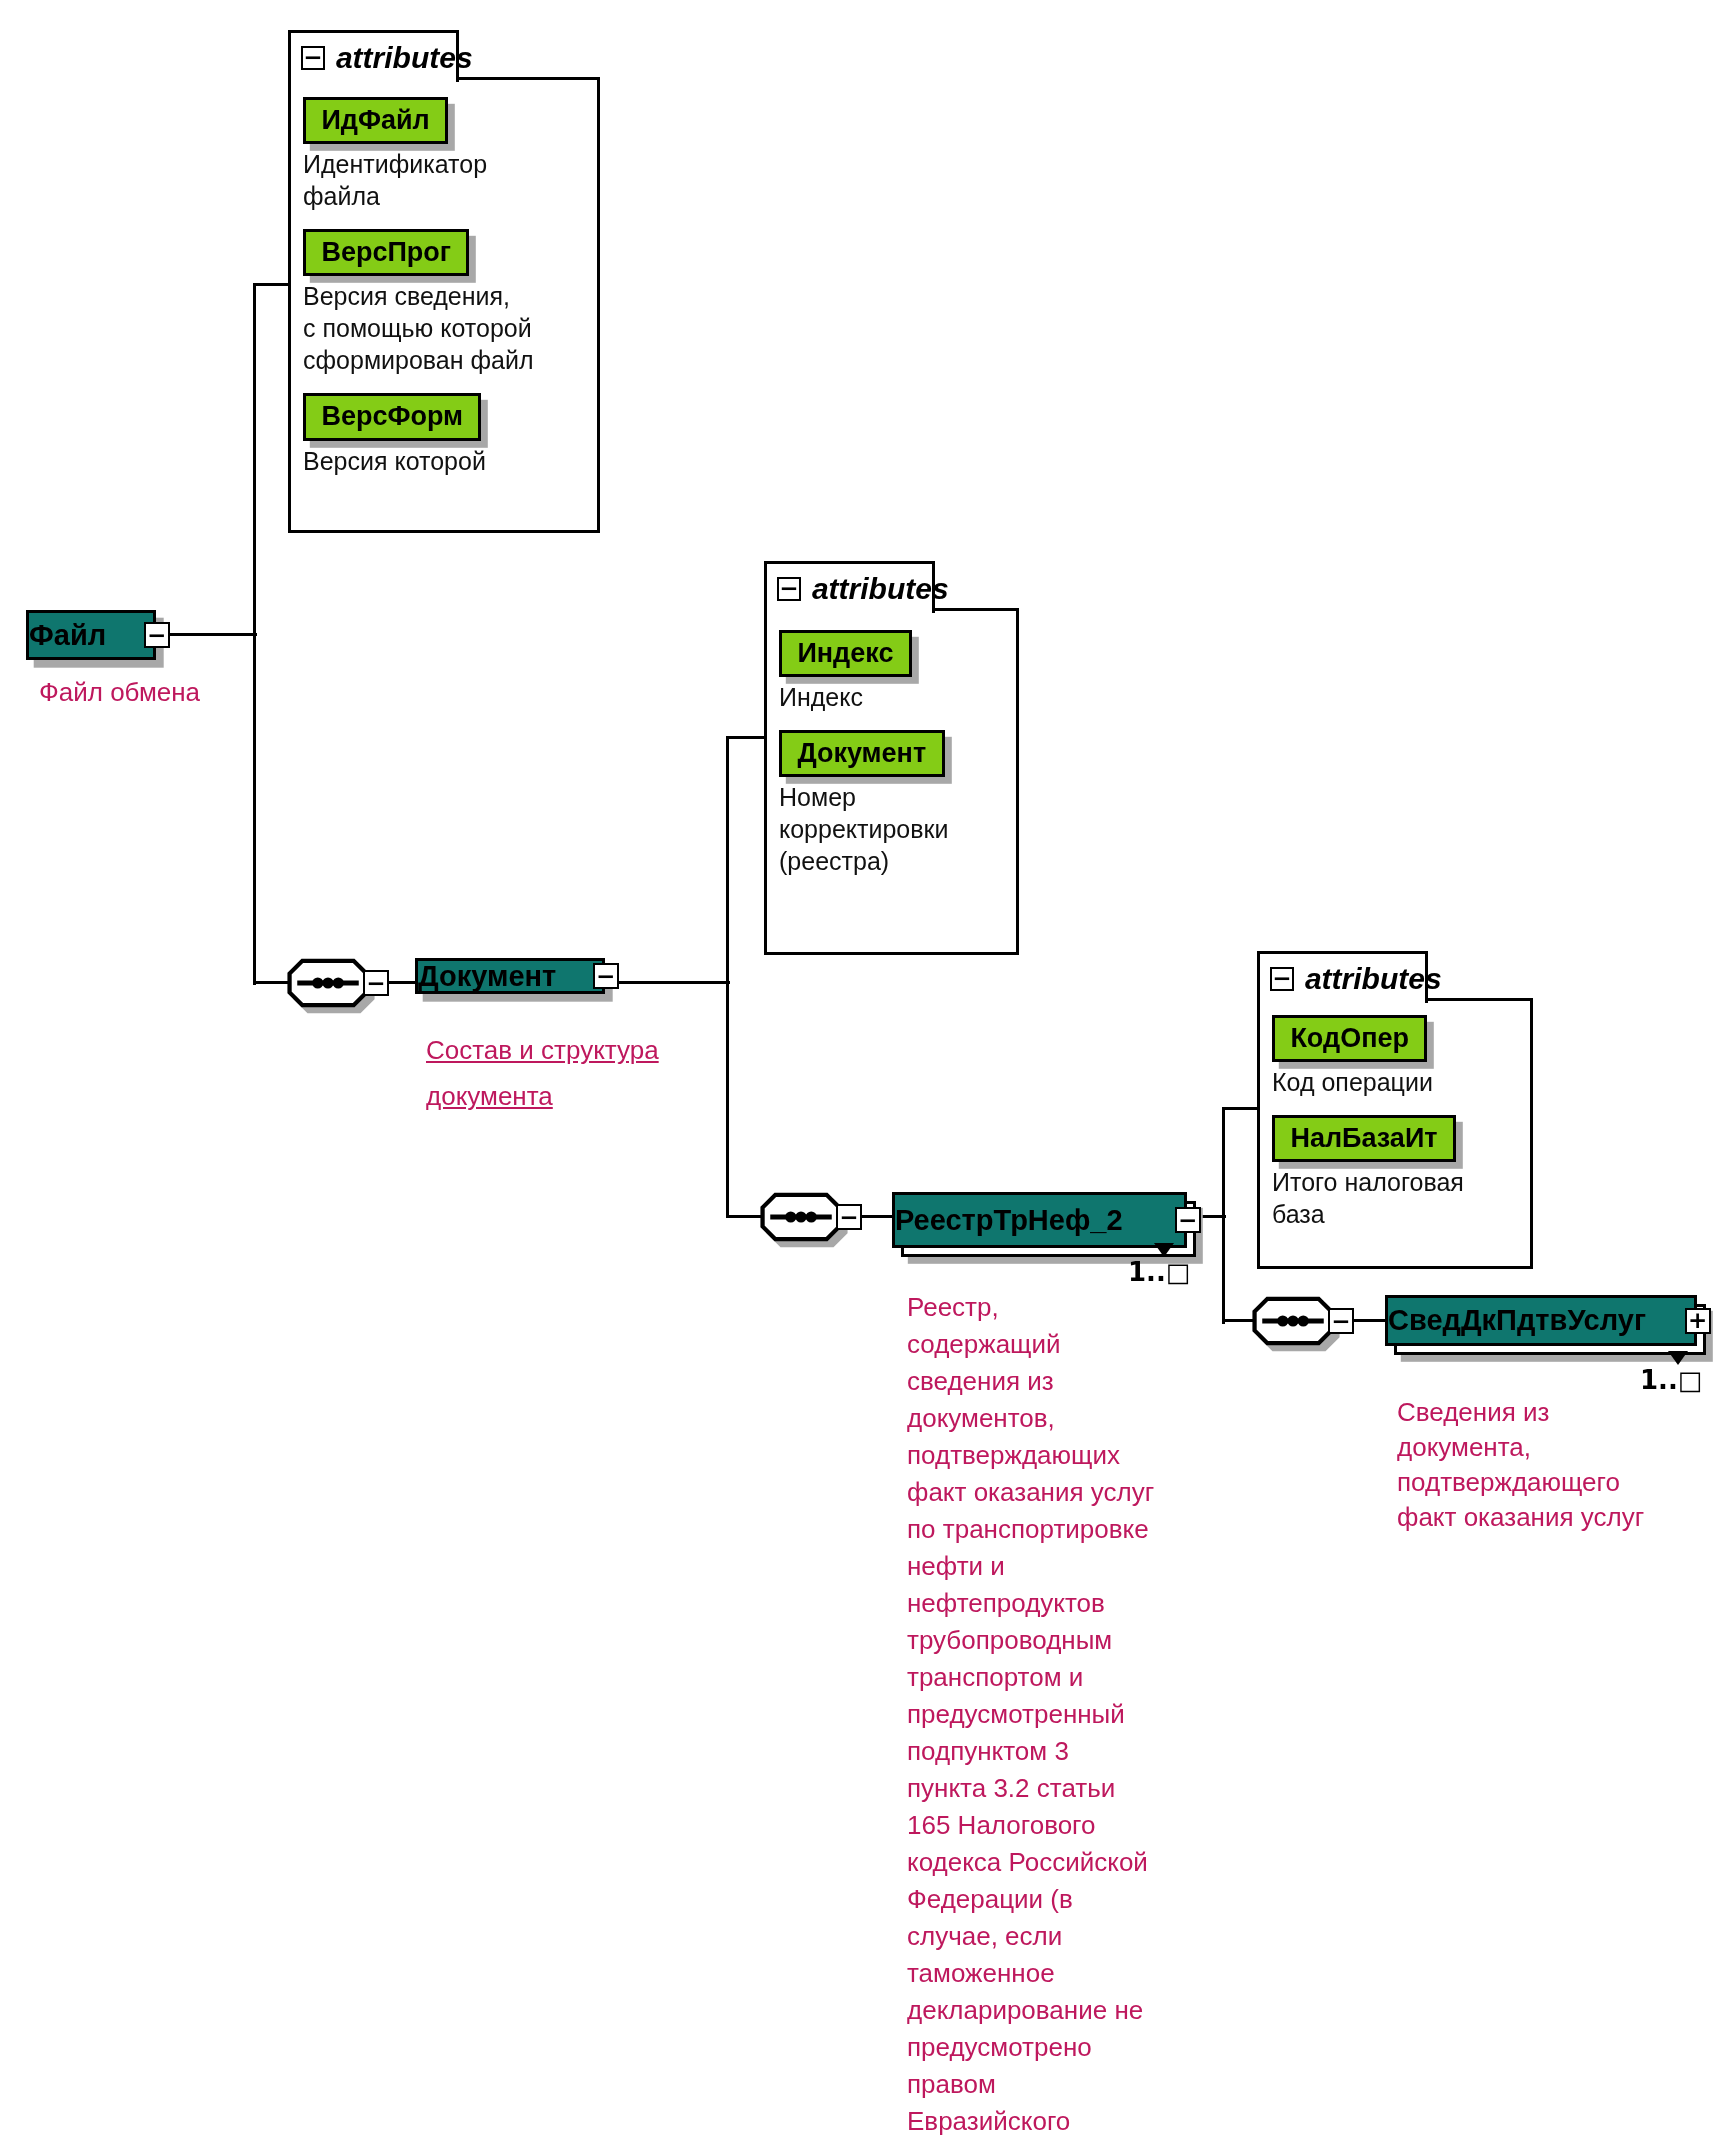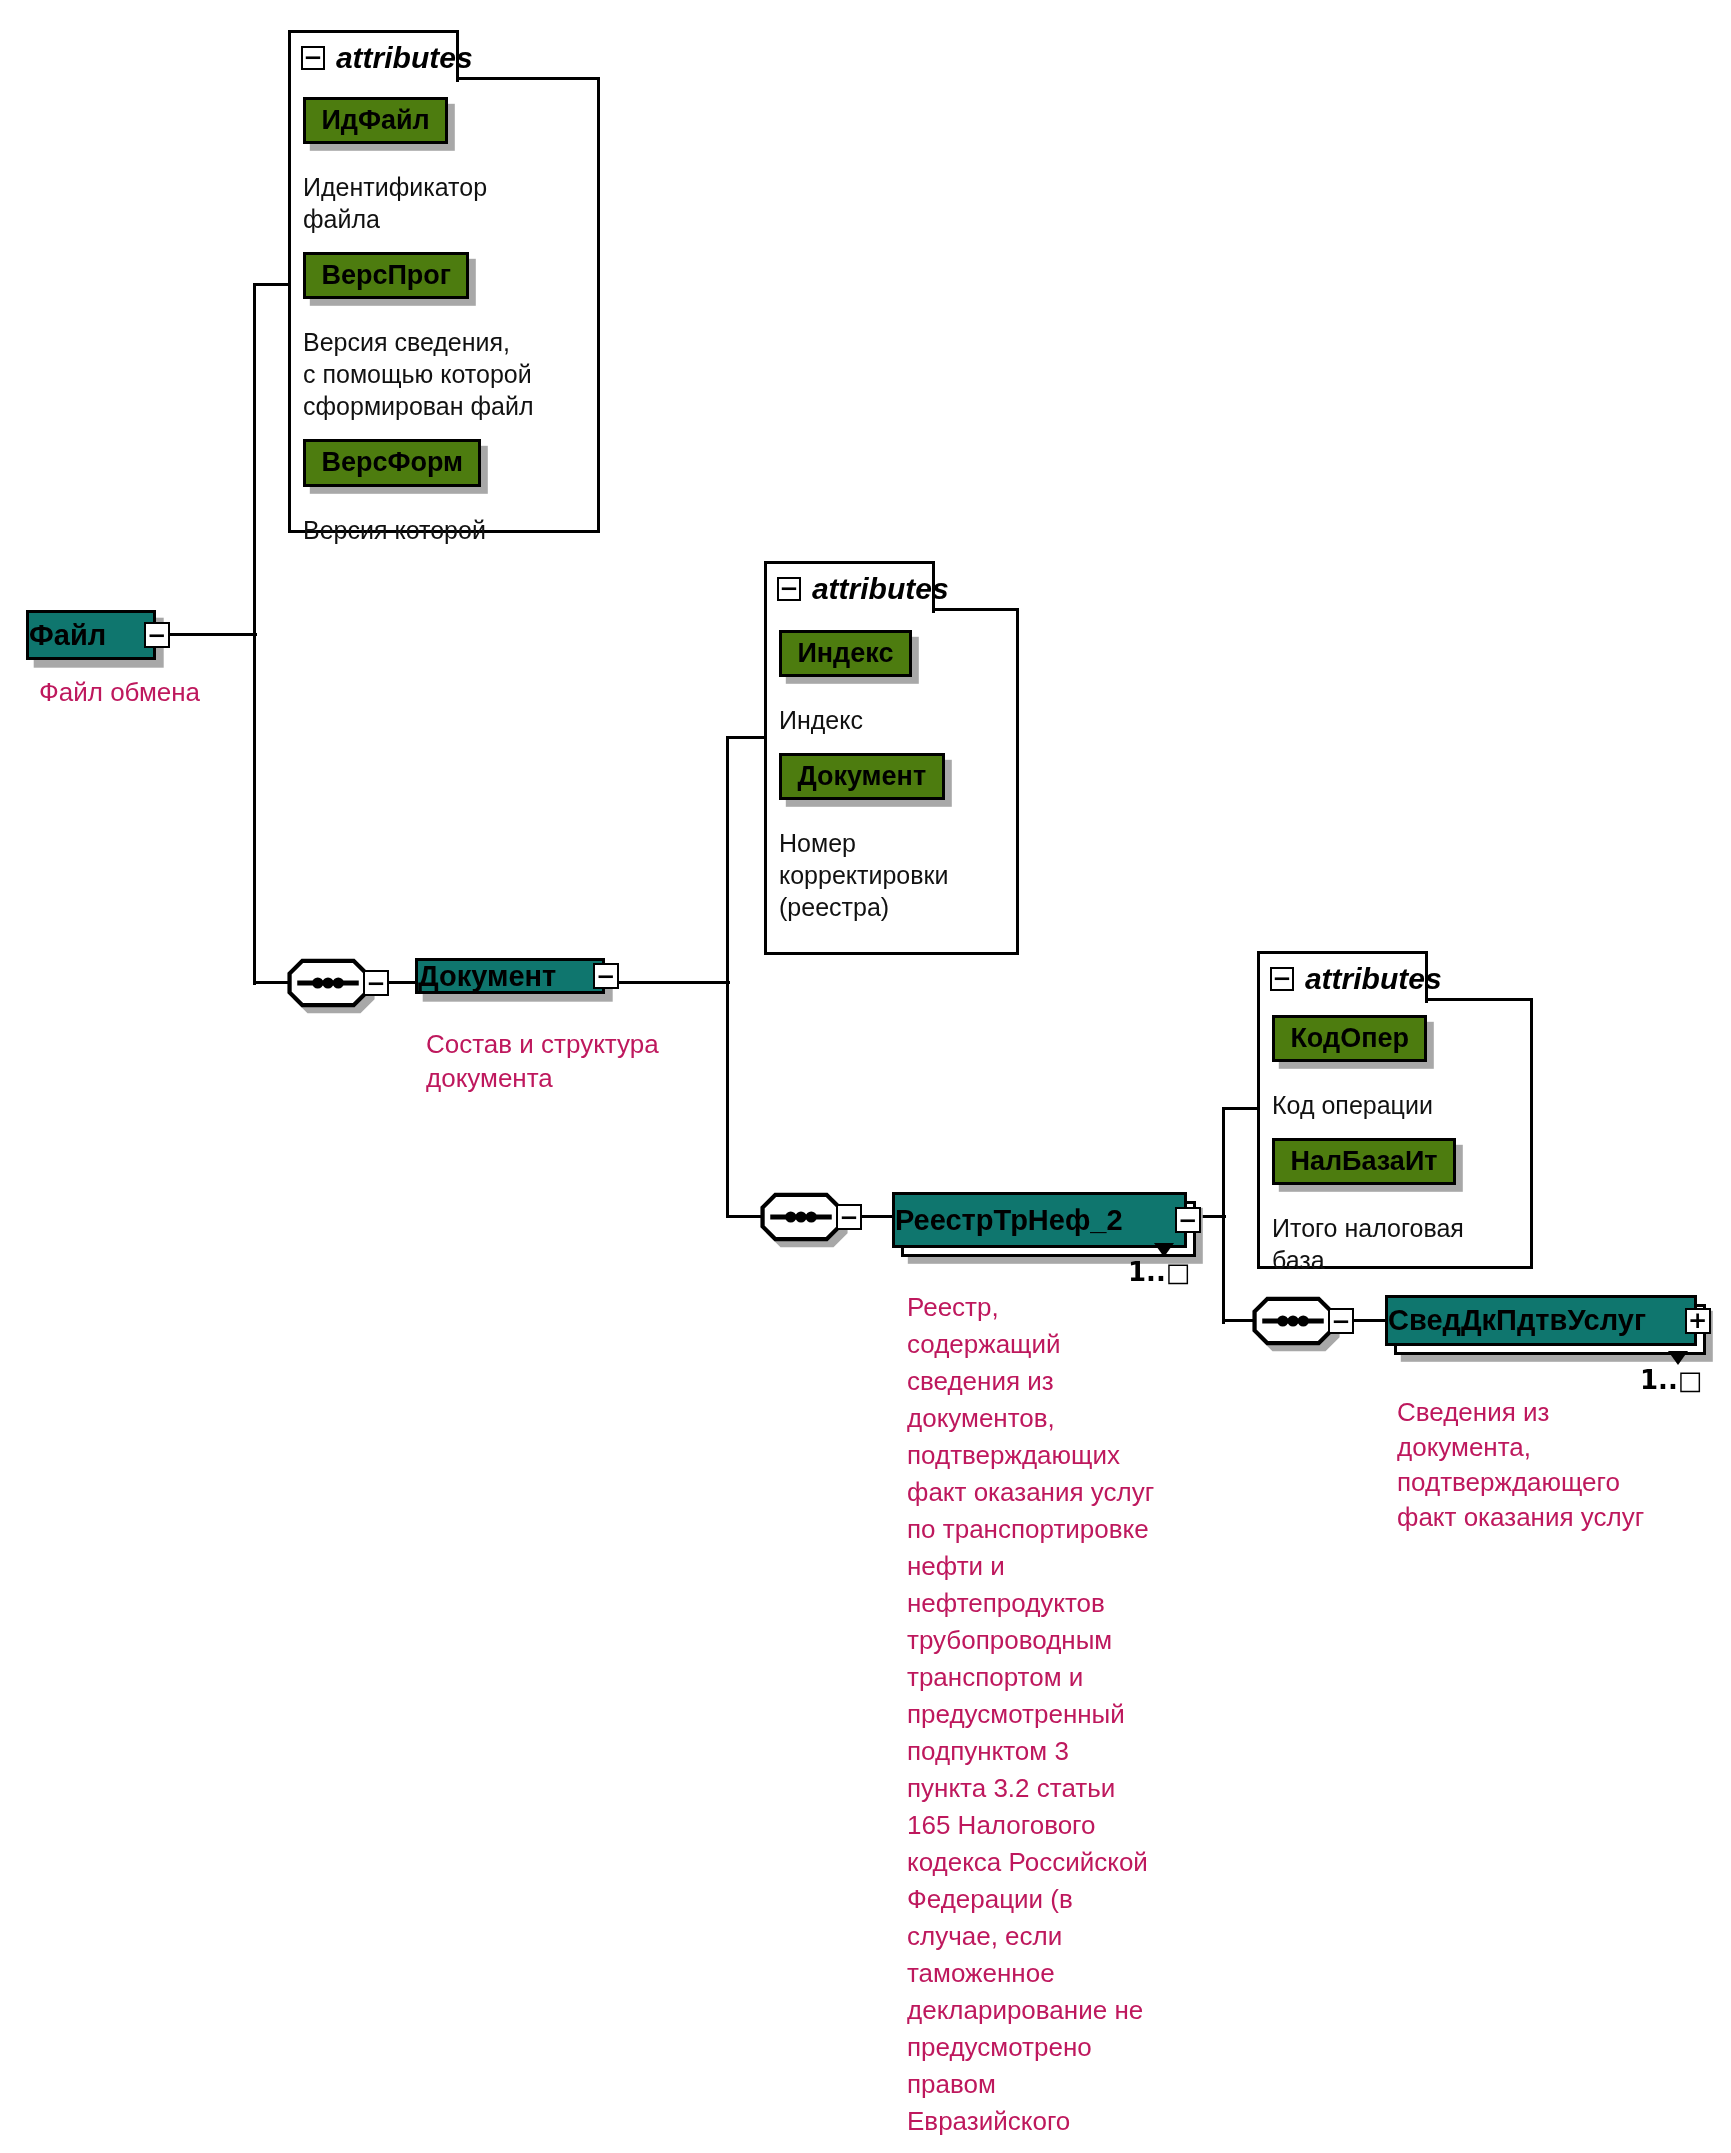--- a/index.html
+++ b/index.html
@@ -40,29 +40,29 @@
   }
   .attrtab {
     position:absolute; left:-3.4px; top:-50px; width:171px; height:52px;
     background:#fff; border:3.4px solid #000; border-bottom:none; box-sizing:border-box;
     display:flex; align-items:center; gap:11px; padding-left:10.3px; z-index:2;
   }
   .attrtab .sq { width:24px; height:24px; flex:0 0 24px; }
   .attrlabel { font-weight:bold; font-style:italic; font-size:30px; }
   .attr-pad { padding:17px 10.3px 0 12px; }
   .attr-name {
-    display:inline-block; background:#4d7c0f; border:3.4px solid #000;
+    display:inline-block; background:#84cc16; border:3.4px solid #000;
     padding:5.1px 15.4px; font-weight:bold; font-size:27px; white-space:nowrap;
-    box-shadow:6.8px 6.8px 0 #a8a8a8; margin-bottom:27px;
+    box-shadow:6.8px 6.8px 0 #a8a8a8; margin-bottom:4px;
   }
   .attr-desc { font-size:25px; line-height:32px; white-space:pre-line; margin-bottom:17px; color:#111; }
   
   .note { position:absolute; font-size:26px; line-height:35px; white-space:pre-line; color:#be185d; z-index:1; }
   .lh43 { line-height:37px; }
-  .lh40 { line-height:34px; }
+  .lh40 { line-height:46px;text-decoration:underline; }
   
   .card { position:absolute; font-size:26px; font-weight:bold; z-index:2; font-family:"DejaVu Sans",sans-serif; }
   .rep-arrow {
     position:absolute; width:0; height:0; z-index:2;
     border-left:10.3px solid transparent; border-right:10.3px solid transparent;
     border-top:14.6px solid #000;
   }
   
   .oct { position:absolute; z-index:2; filter:drop-shadow(6px 6px 0 #a8a8a8); }
 </style>

